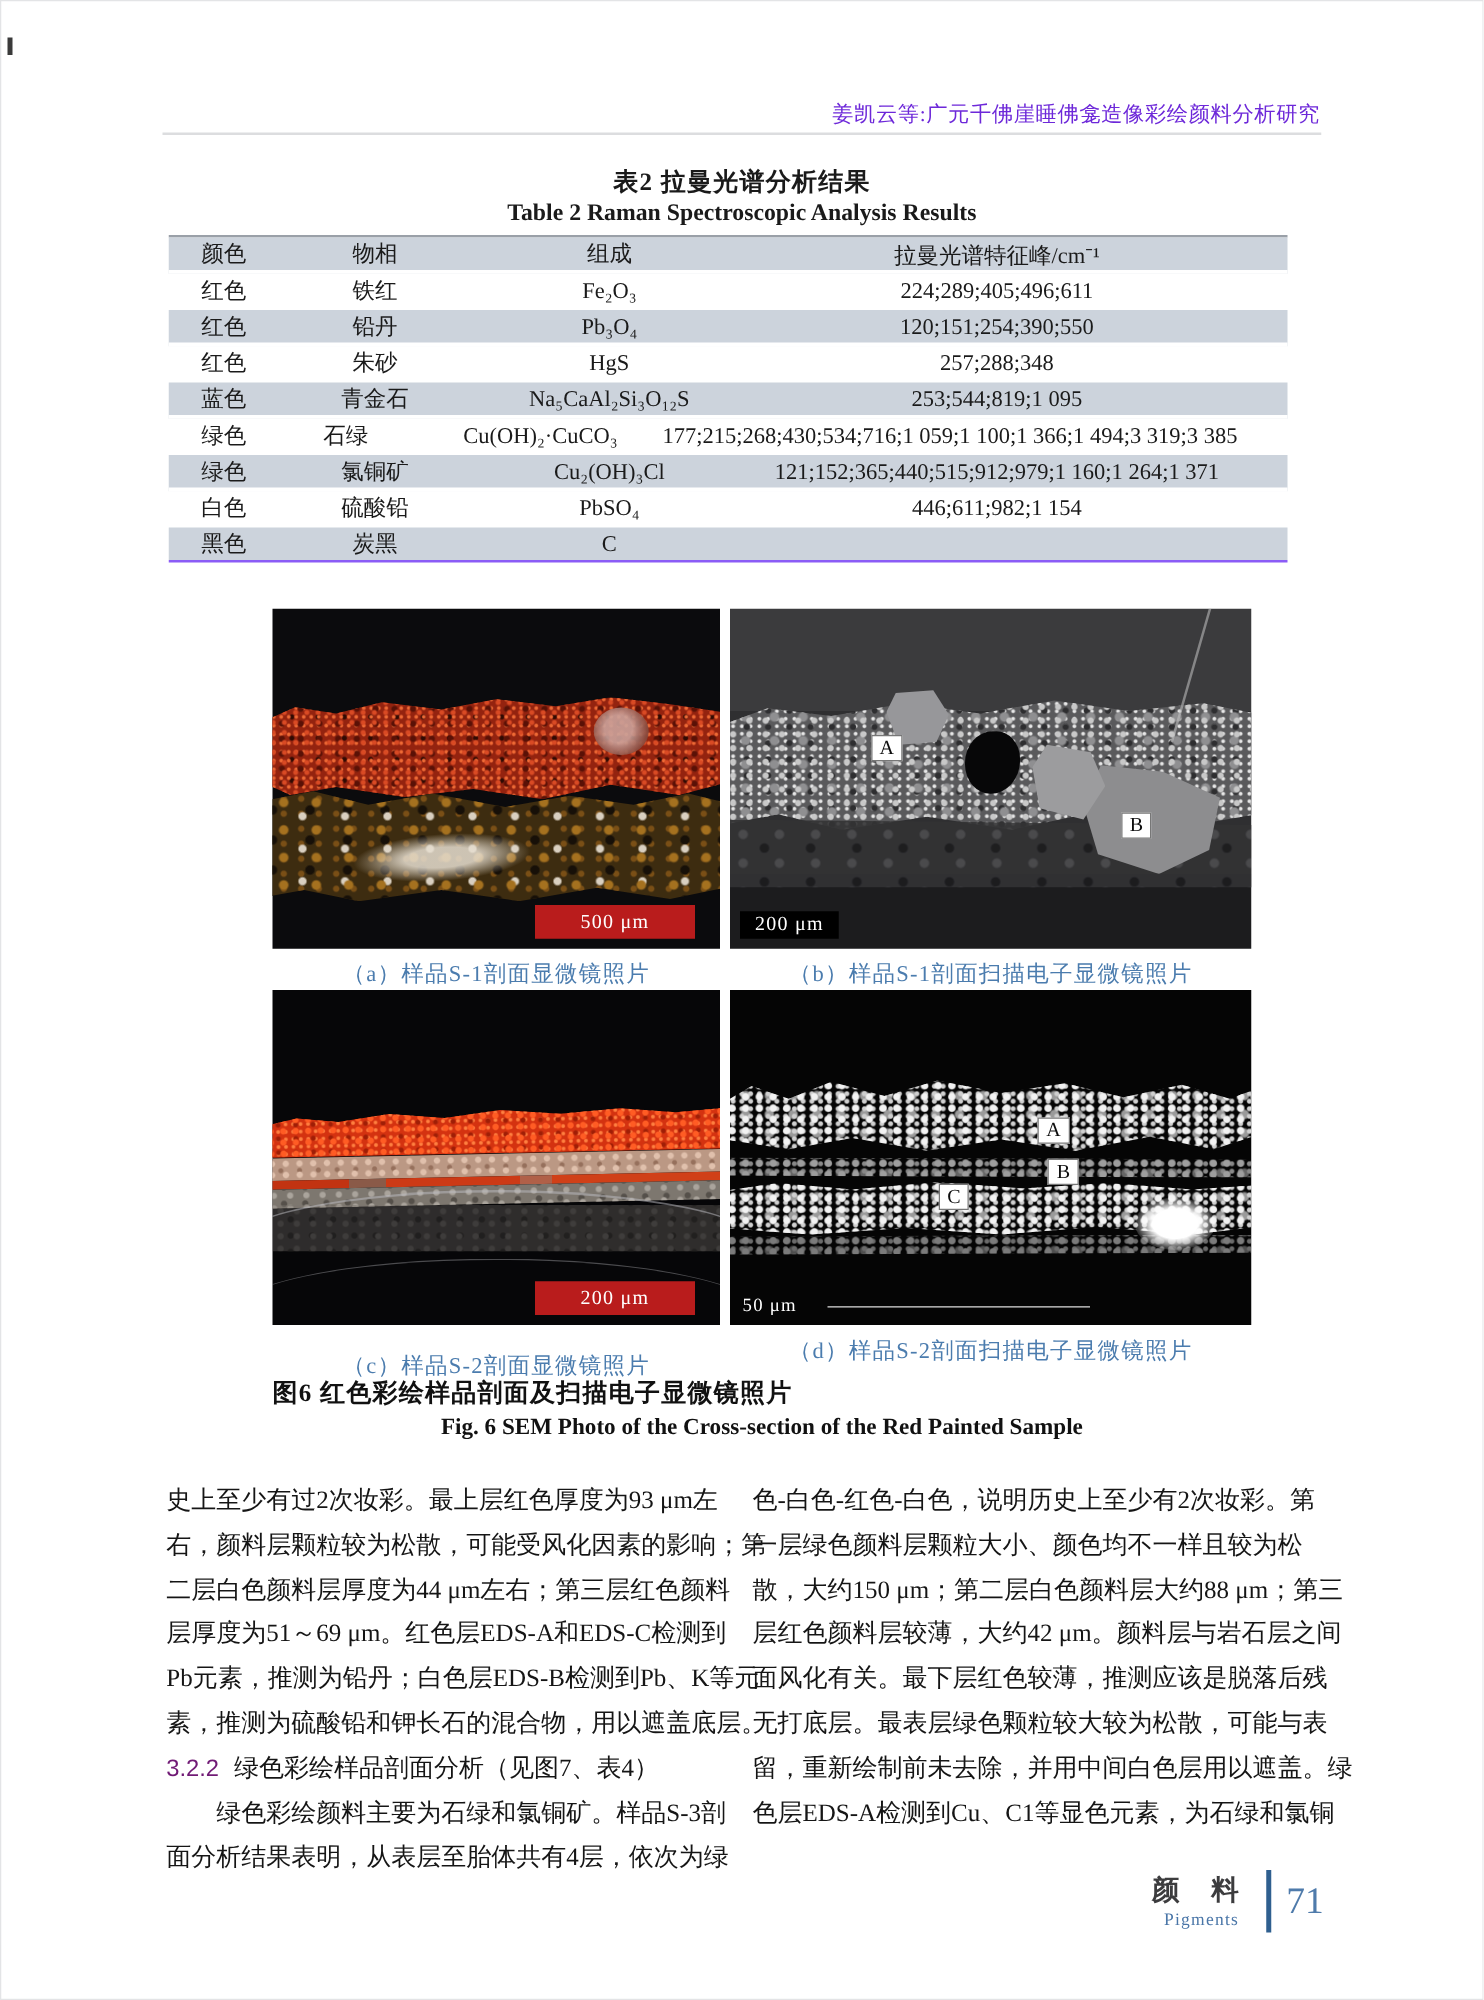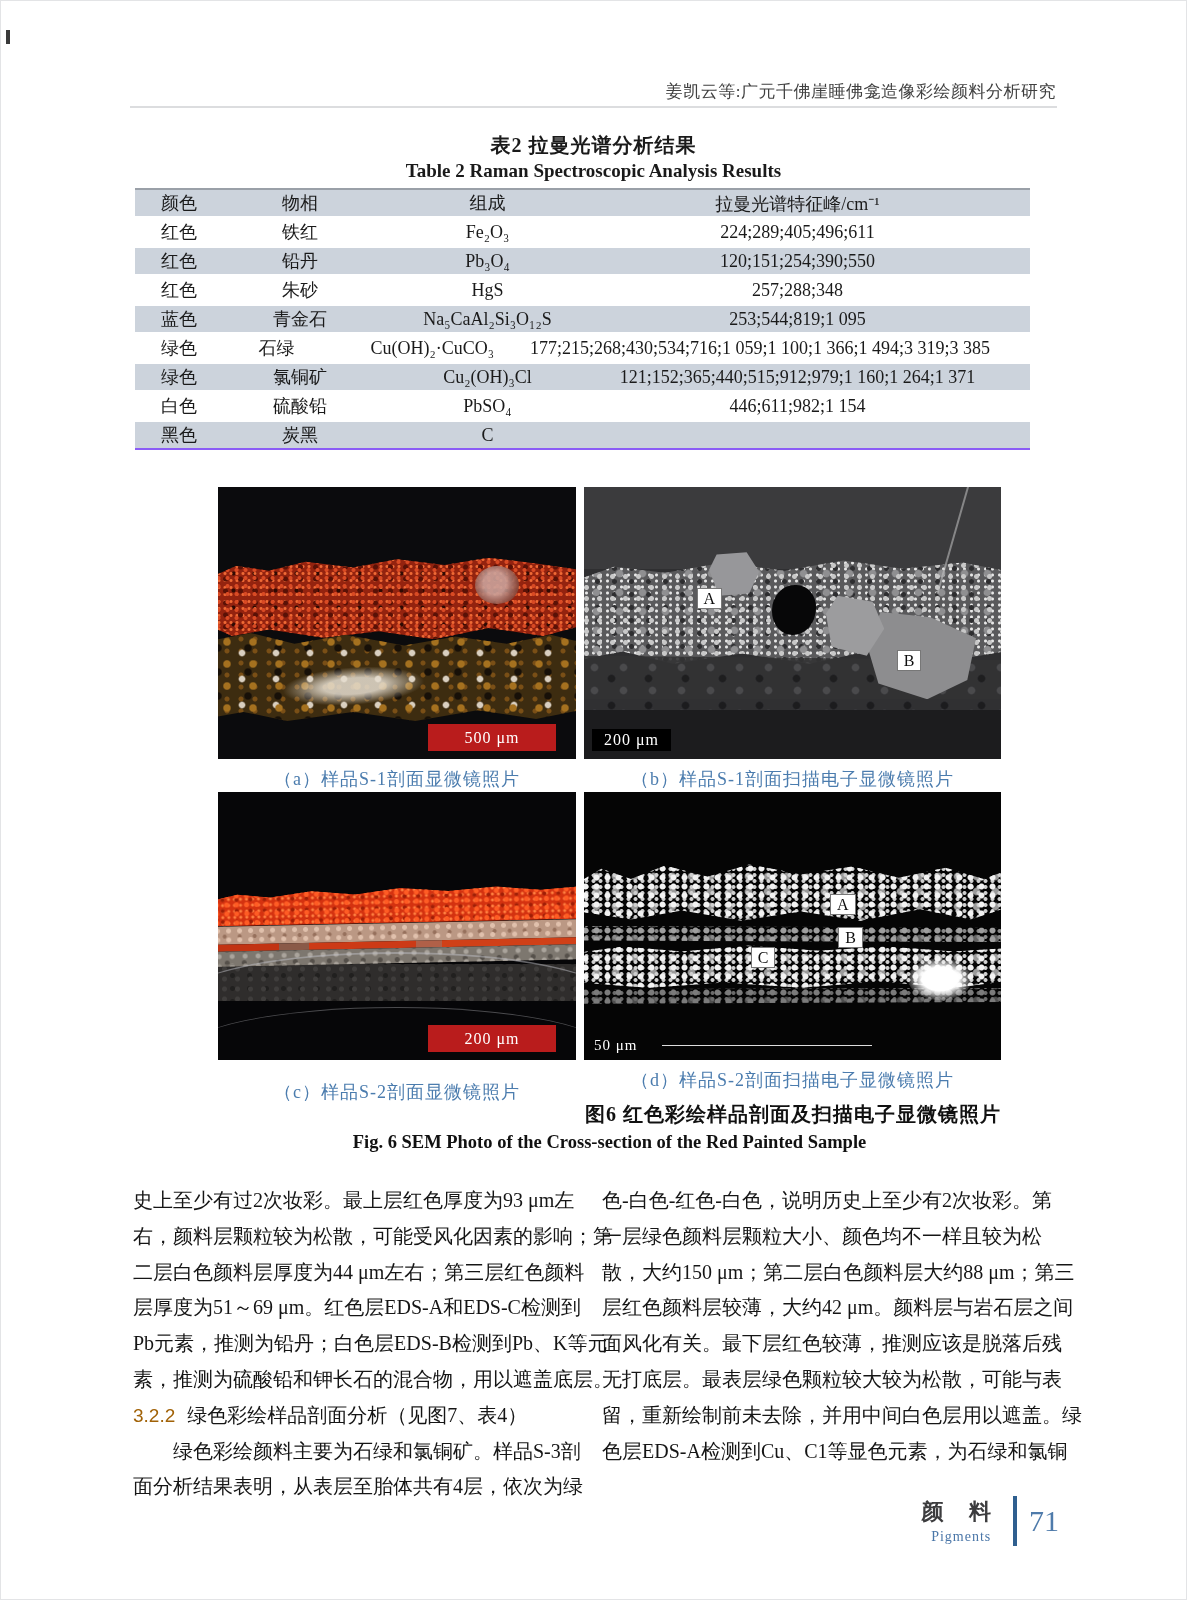--- a/index.html
+++ b/index.html
@@ -2,21 +2,21 @@
 <html><head>
 <meta charset="utf-8">
 <style>
   html,body{margin:0;padding:0;background:#ffffff;}
   .page{position:relative;width:1187px;height:1600px;background:#fff;overflow:hidden;
         font-family:"Liberation Serif", serif;color:#1a1a1a;}
   .page-edge{position:absolute;inset:0;border:1px solid #e3e4e6;pointer-events:none;}
   .scan-mark{position:absolute;left:6px;top:30px;width:4px;height:14px;background:#3a3a3a;}
 
   
-  .running-head{position:absolute;top:80px;right:131px;font-size:17px;color:#404040;
+  .running-head{position:absolute;top:80px;right:131px;font-size:17px;color:#6d28d9;
                 letter-spacing:.5px;}
   .head-rule{position:absolute;top:106px;left:130px;width:927px;border-top:2px solid #dcdddf;}
 
   
   .tbl-title-cn{position:absolute;top:132px;left:130px;width:927px;text-align:center;
                 font-size:20px;font-weight:bold;letter-spacing:1px;}
   .tbl-title-en{position:absolute;top:160px;left:130px;width:927px;text-align:center;
                 font-size:19px;font-weight:bold;}
 
   
@@ -139,33 +139,33 @@
   .scaletag{position:absolute;left:8px;bottom:8px;background:#000;color:#fff;font-size:16px;
     padding:2px 12px;letter-spacing:1px;}
   .scaletext{position:absolute;left:10px;bottom:6px;color:#fff;font-size:15px;letter-spacing:1px;}
   .d-scaleline{position:absolute;left:78px;bottom:14px;width:210px;height:1px;background:#ddd;}
 
   .pcaption{position:absolute;color:#4b7cae;font-size:18px;text-align:center;letter-spacing:1px;}
   .cap-a{left:0;top:280px;width:358px;}
   .cap-b{left:366px;top:280px;width:417px;}
   .cap-c{left:0;top:565px;width:358px;margin-top:28px;}
   .cap-d{left:366px;top:581px;width:417px;}
-  .figcap-cn{position:absolute;top:614px;left:0;width:783px;text-align:right;
+  .figcap-cn{position:absolute;top:614px;left:0;width:783px;text-align:left;
     font-size:20px;font-weight:bold;color:#111;letter-spacing:1px;}
   .figcap-en{position:absolute;top:645px;left:0;width:783px;text-align:center;
     font-size:18.5px;font-weight:bold;color:#111;}
 
   
   .body-cols{position:absolute;top:1183px;left:133px;display:flex;gap:33px;}
   .bcol{font-size:20px;line-height:35.8px;color:#151515;}
   .bcol-left{width:436px;}
   .bcol-right{width:458px;}
   .bline{white-space:nowrap;}
   .indent{text-indent:40px;}
-  .sec-num{color:#a16207;font-family:"Liberation Sans",sans-serif;font-size:19px;
+  .sec-num{color:#701a75;font-family:"Liberation Sans",sans-serif;font-size:19px;
     margin-right:12px;}
 
   
   .footer{position:absolute;right:128px;top:1496px;display:flex;align-items:center;gap:12px;}
   .journal-cn{font-size:22px;font-weight:bold;color:#3c3c3e;letter-spacing:10px;}
   .journal-en{font-size:14px;color:#4a76a8;margin-top:2px;text-align:center;letter-spacing:1px;}
   .foot-bar{width:4px;height:50px;background:#2f5f8f;}
   .page-no{font-size:30px;color:#4f7bab;}
 </style>
 </head>

